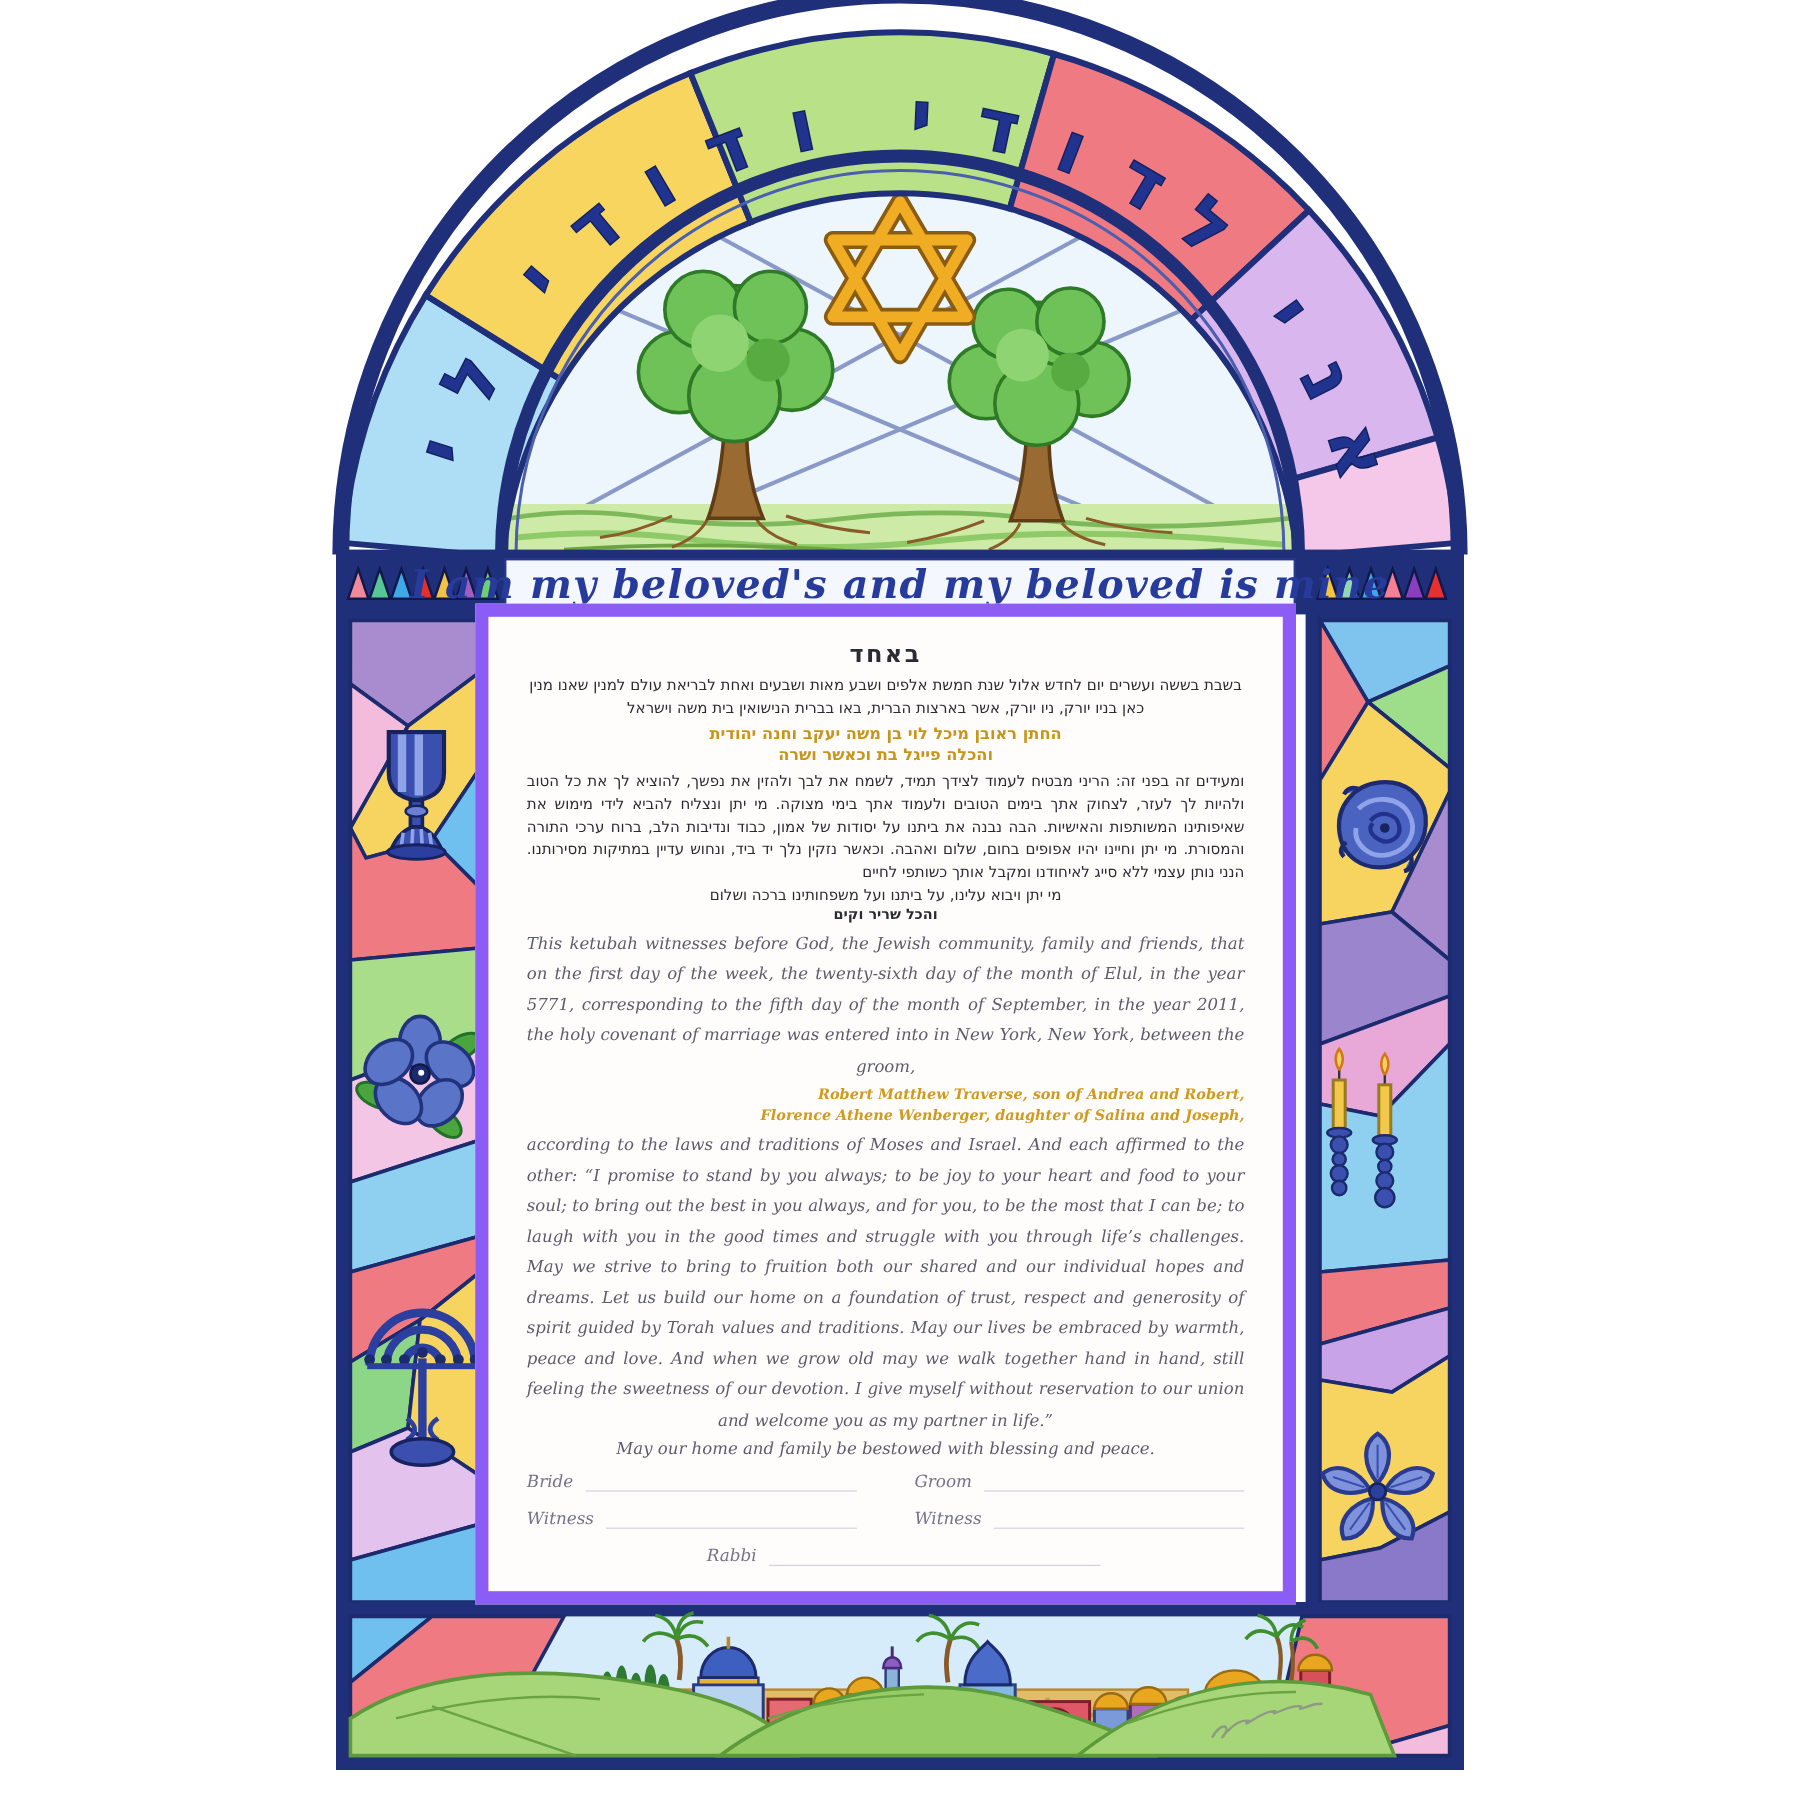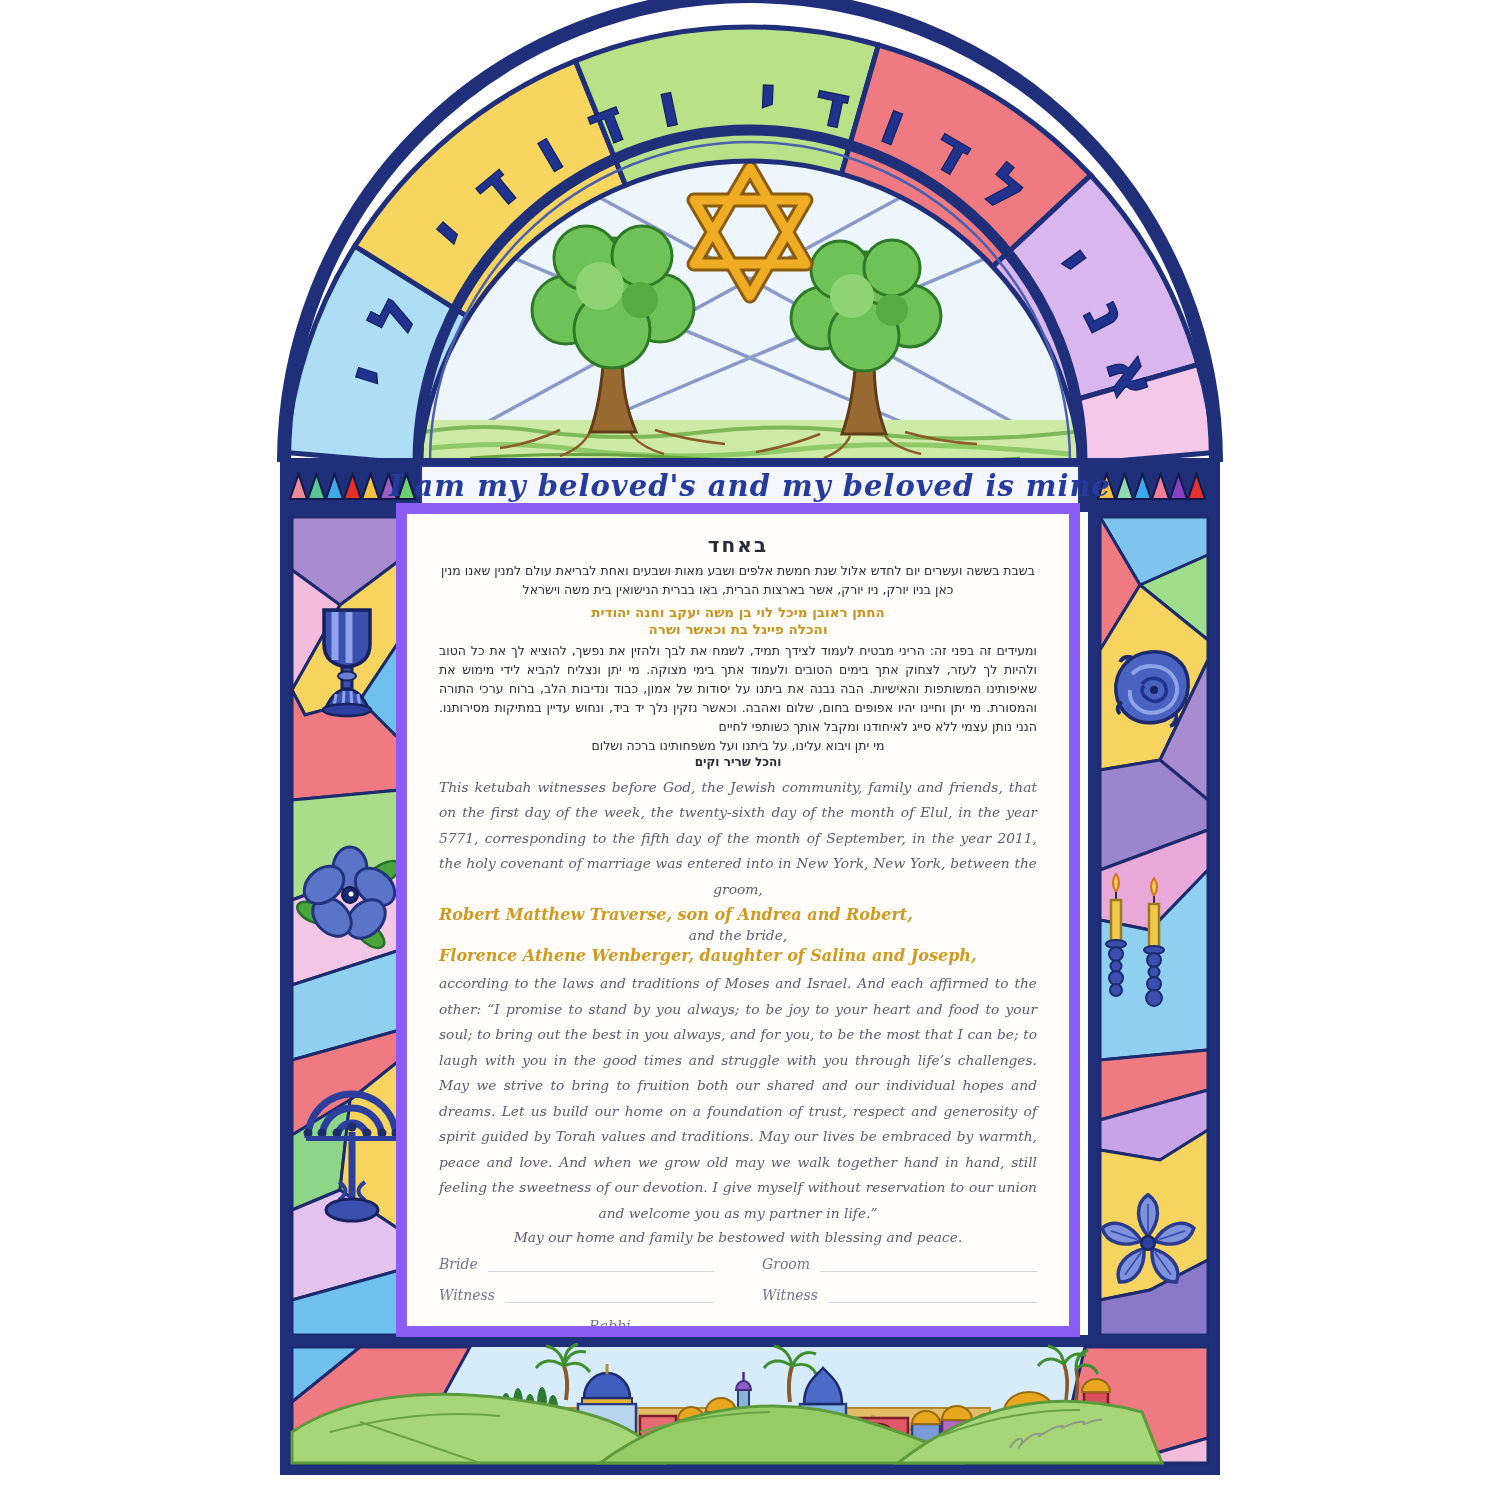--- a/index.html
+++ b/index.html
@@ -6,34 +6,34 @@
   #canvas{position:relative;width:1500px;height:1500px;background:#fff;overflow:hidden;
           font-family:"DejaVu Serif","Liberation Serif",serif;}
   #art-svg{position:absolute;left:0;top:0;}
   .arch-letter{font-family:"DejaVu Sans","Liberation Sans",sans-serif;font-weight:bold;
                font-size:60px;fill:#20338f;stroke:#12205e;stroke-width:1.2px;
                text-anchor:middle;dominant-baseline:middle;}
   
   .banner{position:absolute;left:420px;top:465px;width:660px;height:42px;
           background:#f4f7fd;border:2px solid #26368c;box-sizing:border-box;
           display:flex;align-items:center;justify-content:center;gap:14px;}
-  .banner-text{font-style:italic;font-weight:bold;color:#263b9c;font-size:29px;letter-spacing:1px;white-space:nowrap;}
+  .banner-text{font-style:italic;font-weight:bold;color:#263b9c;font-size:33px;letter-spacing:1px;white-space:nowrap;}
   
   .doc{position:absolute;left:396px;top:503px;width:684px;height:834px;box-sizing:border-box;
        border:11px solid #8b5cf6;background:#fffdfb;padding:17px 32px 8px 32px;overflow:hidden;}
   .heb{direction:rtl;text-align:center;color:#2b2b33;font-family:"DejaVu Sans","Liberation Sans",sans-serif;}
   .heb-header{font-size:20px;font-weight:bold;letter-spacing:2px;margin:2px 0 4px 0;}
   .heb-date{font-size:12.5px;line-height:1.55;margin:0 0 4px 0;}
   .heb-gold{font-size:13.5px;font-weight:bold;color:#c8941c;margin:1px 0;}
   .heb-body{font-size:12.5px;line-height:1.52;text-align:justify;text-align-last:right;margin:4px 0 2px 0;}
   .heb-close{font-size:12.5px;margin:2px 0 0 0;text-align:center;}
   .heb-valid{font-size:12px;font-weight:bold;margin:2px 0 6px 0;}
   .eng{font-style:italic;color:#5c5c6b;}
   .e-para{font-size:13.8px;line-height:1.85;text-align:justify;text-align-last:center;margin:6px 0 2px 0;}
-  .e-name{font-size:16px;font-weight:bold;color:#cf9a1f;text-align:left;margin:3px 0;}
+  .e-name{font-size:12px;font-weight:bold;color:#cf9a1f;text-align:right;margin:3px 0;}
   .e-center{font-size:13.8px;text-align:center;margin:3px 0;}
   .sigs{margin-top:10px;font-style:italic;color:#73738a;font-size:14px;}
   .sig-row{display:flex;gap:48px;margin:0 0 14px 0;}
   .sig-pair{display:flex;flex:1;align-items:flex-end;}
   .sig-label{margin-right:10px;white-space:nowrap;}
   .sig-line{flex:1;border-bottom:1.5px solid #d3d3de;height:16px;}
   .sig-rabbi{display:flex;align-items:flex-end;margin:0 120px 0 150px;}
 </style>
 </head>
 <body>
@@ -487,21 +487,20 @@
     <p class="heb-date">בשבת בששה ועשרים יום לחדש אלול שנת חמשת אלפים ושבע מאות ושבעים ואחת לבריאת עולם למנין שאנו מנין כאן בניו יורק, ניו יורק, אשר בארצות הברית, באו בברית הנישואין בית משה וישראל</p>
     <p class="heb-gold">החתן ראובן מיכל לוי בן משה יעקב וחנה יהודית</p>
     <p class="heb-gold">והכלה פייגל בת וכאשר ושרה</p>
     <p class="heb-body">ומעידים זה בפני זה: הריני מבטיח לעמוד לצידך תמיד, לשמח את לבך ולהזין את נפשך, להוציא לך את כל הטוב ולהיות לך לעזר, לצחוק אתך בימים הטובים ולעמוד אתך בימי מצוקה. מי יתן ונצליח להביא לידי מימוש את שאיפותינו המשותפות והאישיות. הבה נבנה את ביתנו על יסודות של אמון, כבוד ונדיבות הלב, ברוח ערכי התורה והמסורת. מי יתן וחיינו יהיו אפופים בחום, שלום ואהבה. וכאשר נזקין נלך יד ביד, ונחוש עדיין במתיקות מסירותנו. הנני נותן עצמי ללא סייג לאיחודנו ומקבל אותך כשותפי לחיים</p>
     <p class="heb-close">מי יתן ויבוא עלינו, על ביתנו ועל משפחותינו ברכה ושלום</p>
     <p class="heb-valid">והכל שריר וקים</p>
   </div>
   <div class="eng">
     <p class="e-para">This ketubah witnesses before God, the Jewish community, family and friends, that on the first day of the week, the twenty-sixth day of the month of Elul, in the year 5771, corresponding to the fifth day of the month of September, in the year 2011, the holy covenant of marriage was entered into in New York, New York, between the groom,</p>
     <p class="e-name">Robert Matthew Traverse, son of Andrea and Robert,</p>
-    <p class="e-center">and the bride,</p>
     <p class="e-name">Florence Athene Wenberger, daughter of Salina and Joseph,</p>
     <p class="e-para">according to the laws and traditions of Moses and Israel. And each affirmed to the other: “I promise to stand by you always; to be joy to your heart and food to your soul; to bring out the best in you always, and for you, to be the most that I can be; to laugh with you in the good times and struggle with you through life’s challenges. May we strive to bring to fruition both our shared and our individual hopes and dreams. Let us build our home on a foundation of trust, respect and generosity of spirit guided by Torah values and traditions. May our lives be embraced by warmth, peace and love. And when we grow old may we walk together hand in hand, still feeling the sweetness of our devotion. I give myself without reservation to our union and welcome you as my partner in life.”</p>
     <p class="e-center">May our home and family be bestowed with blessing and peace.</p>
   </div>
   <div class="sigs">
     <div class="sig-row">
       <span class="sig-pair">
         <span class="sig-label">Bride</span>
         <span class="sig-line"></span>
       </span>

